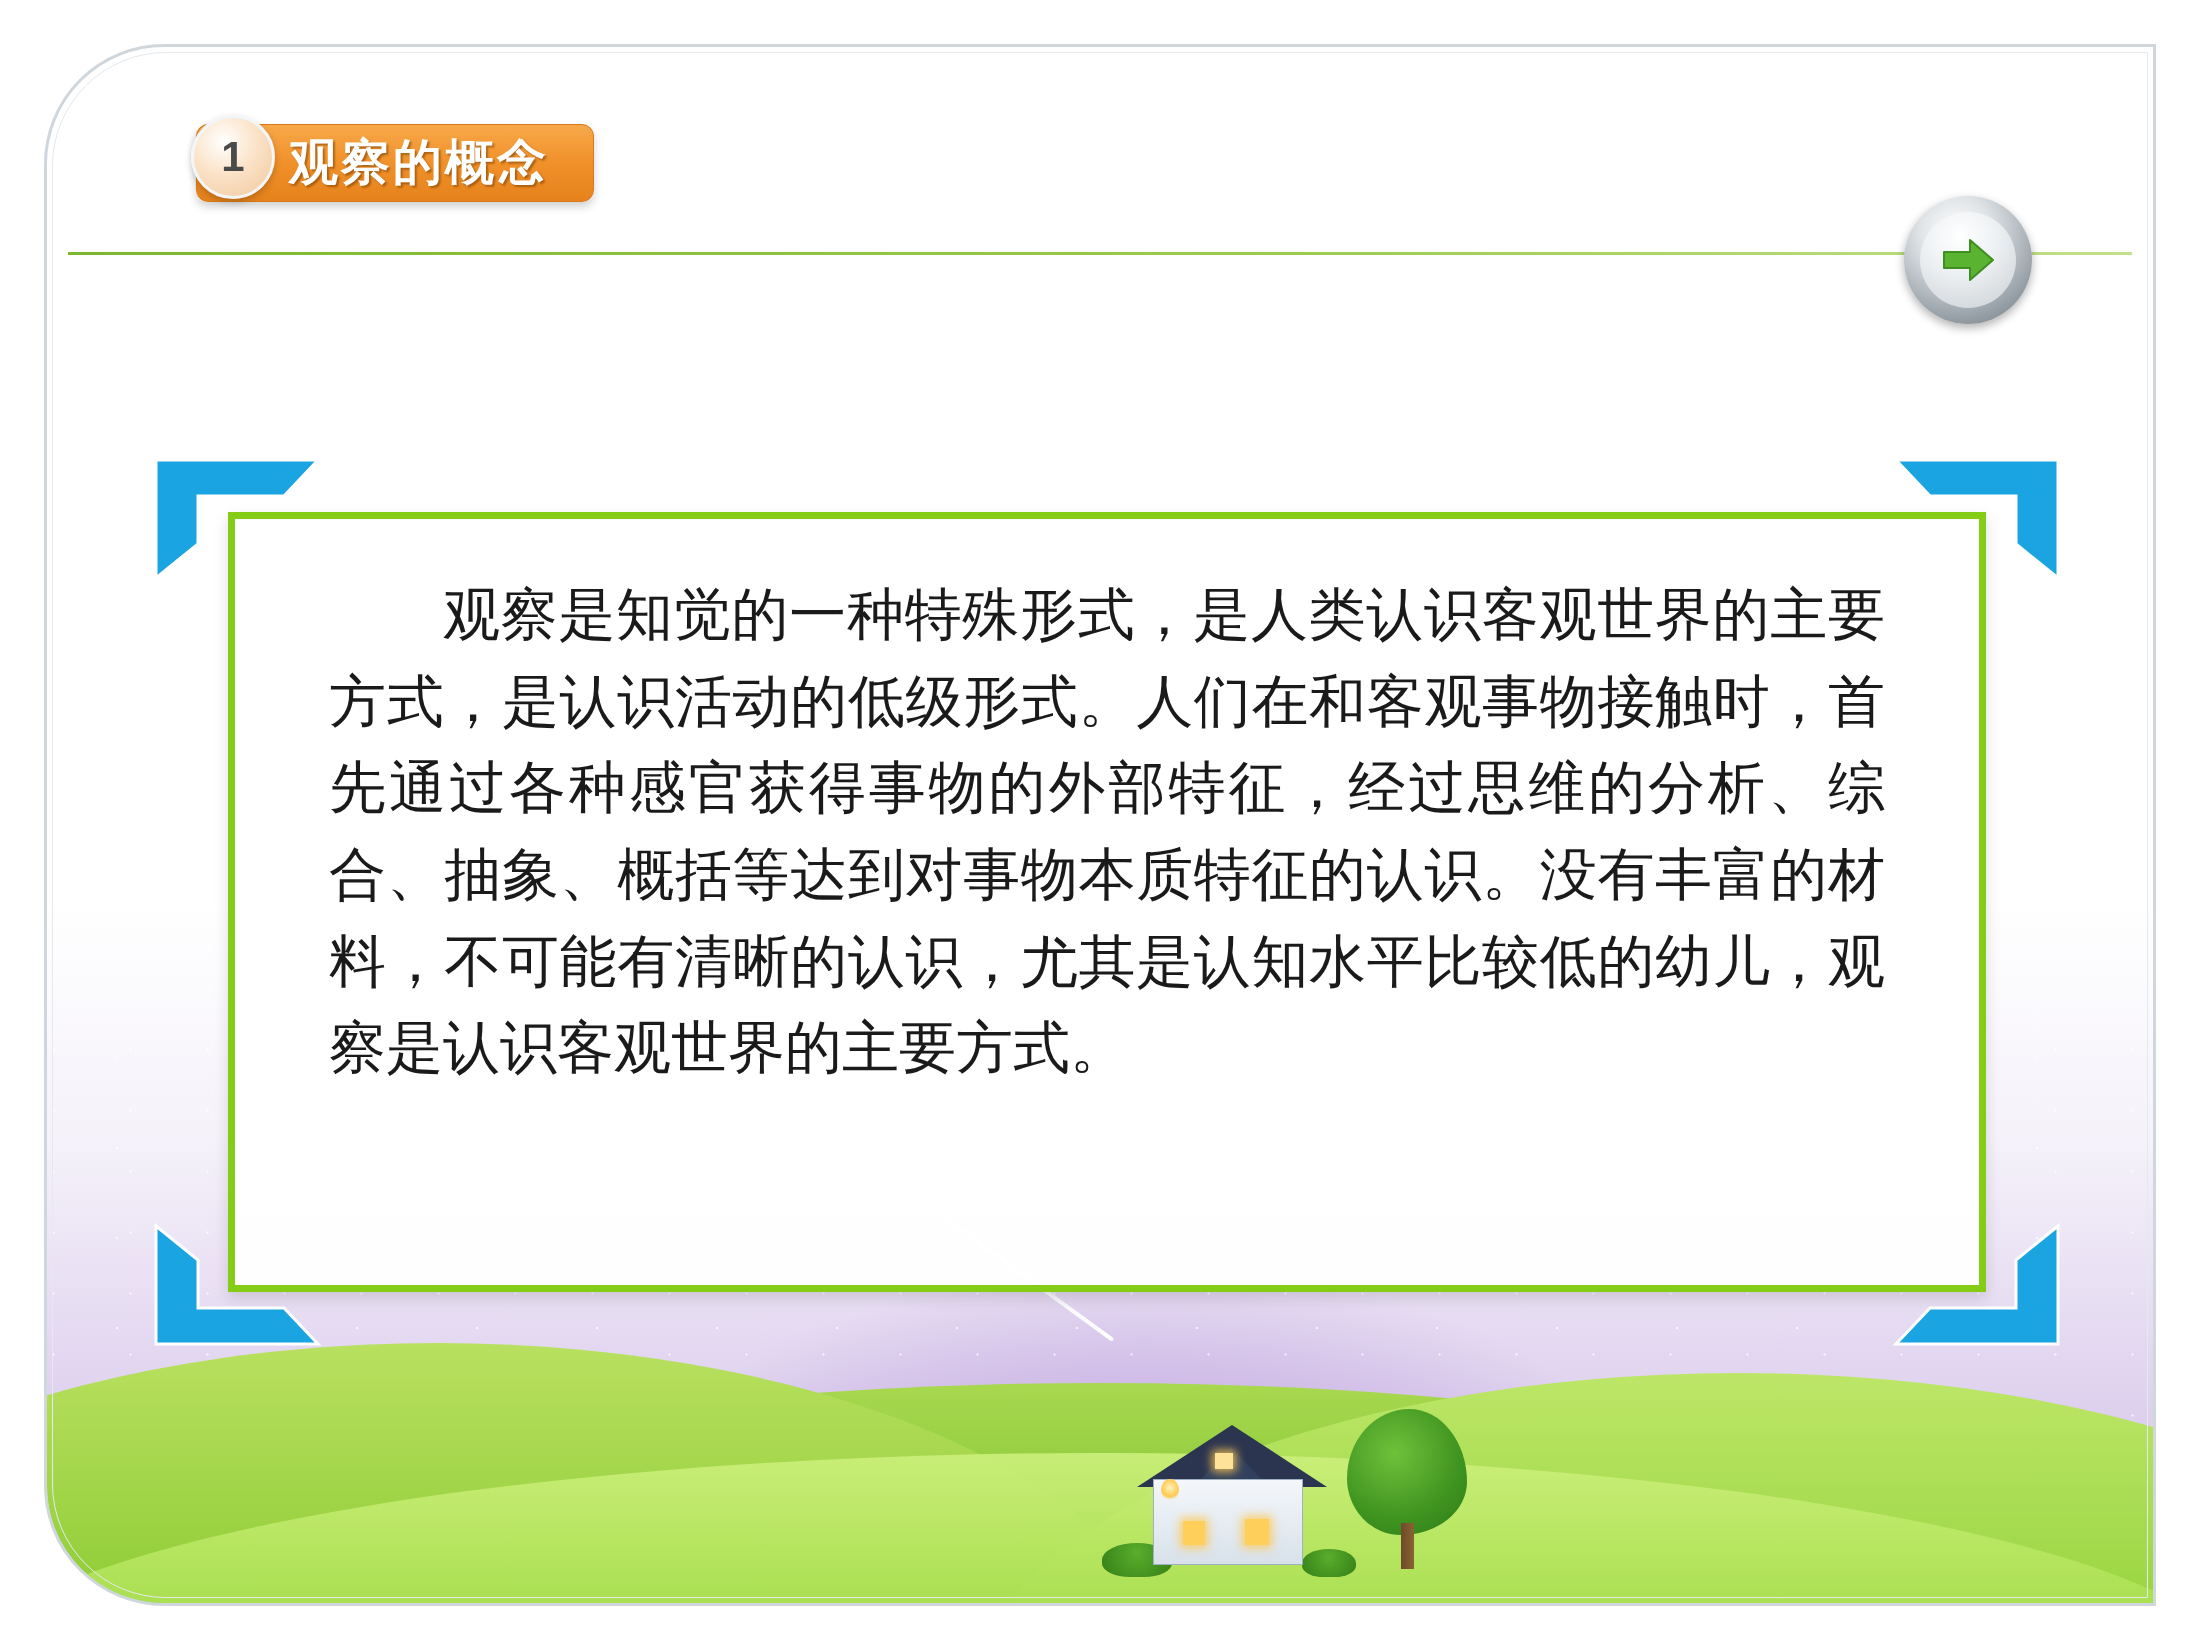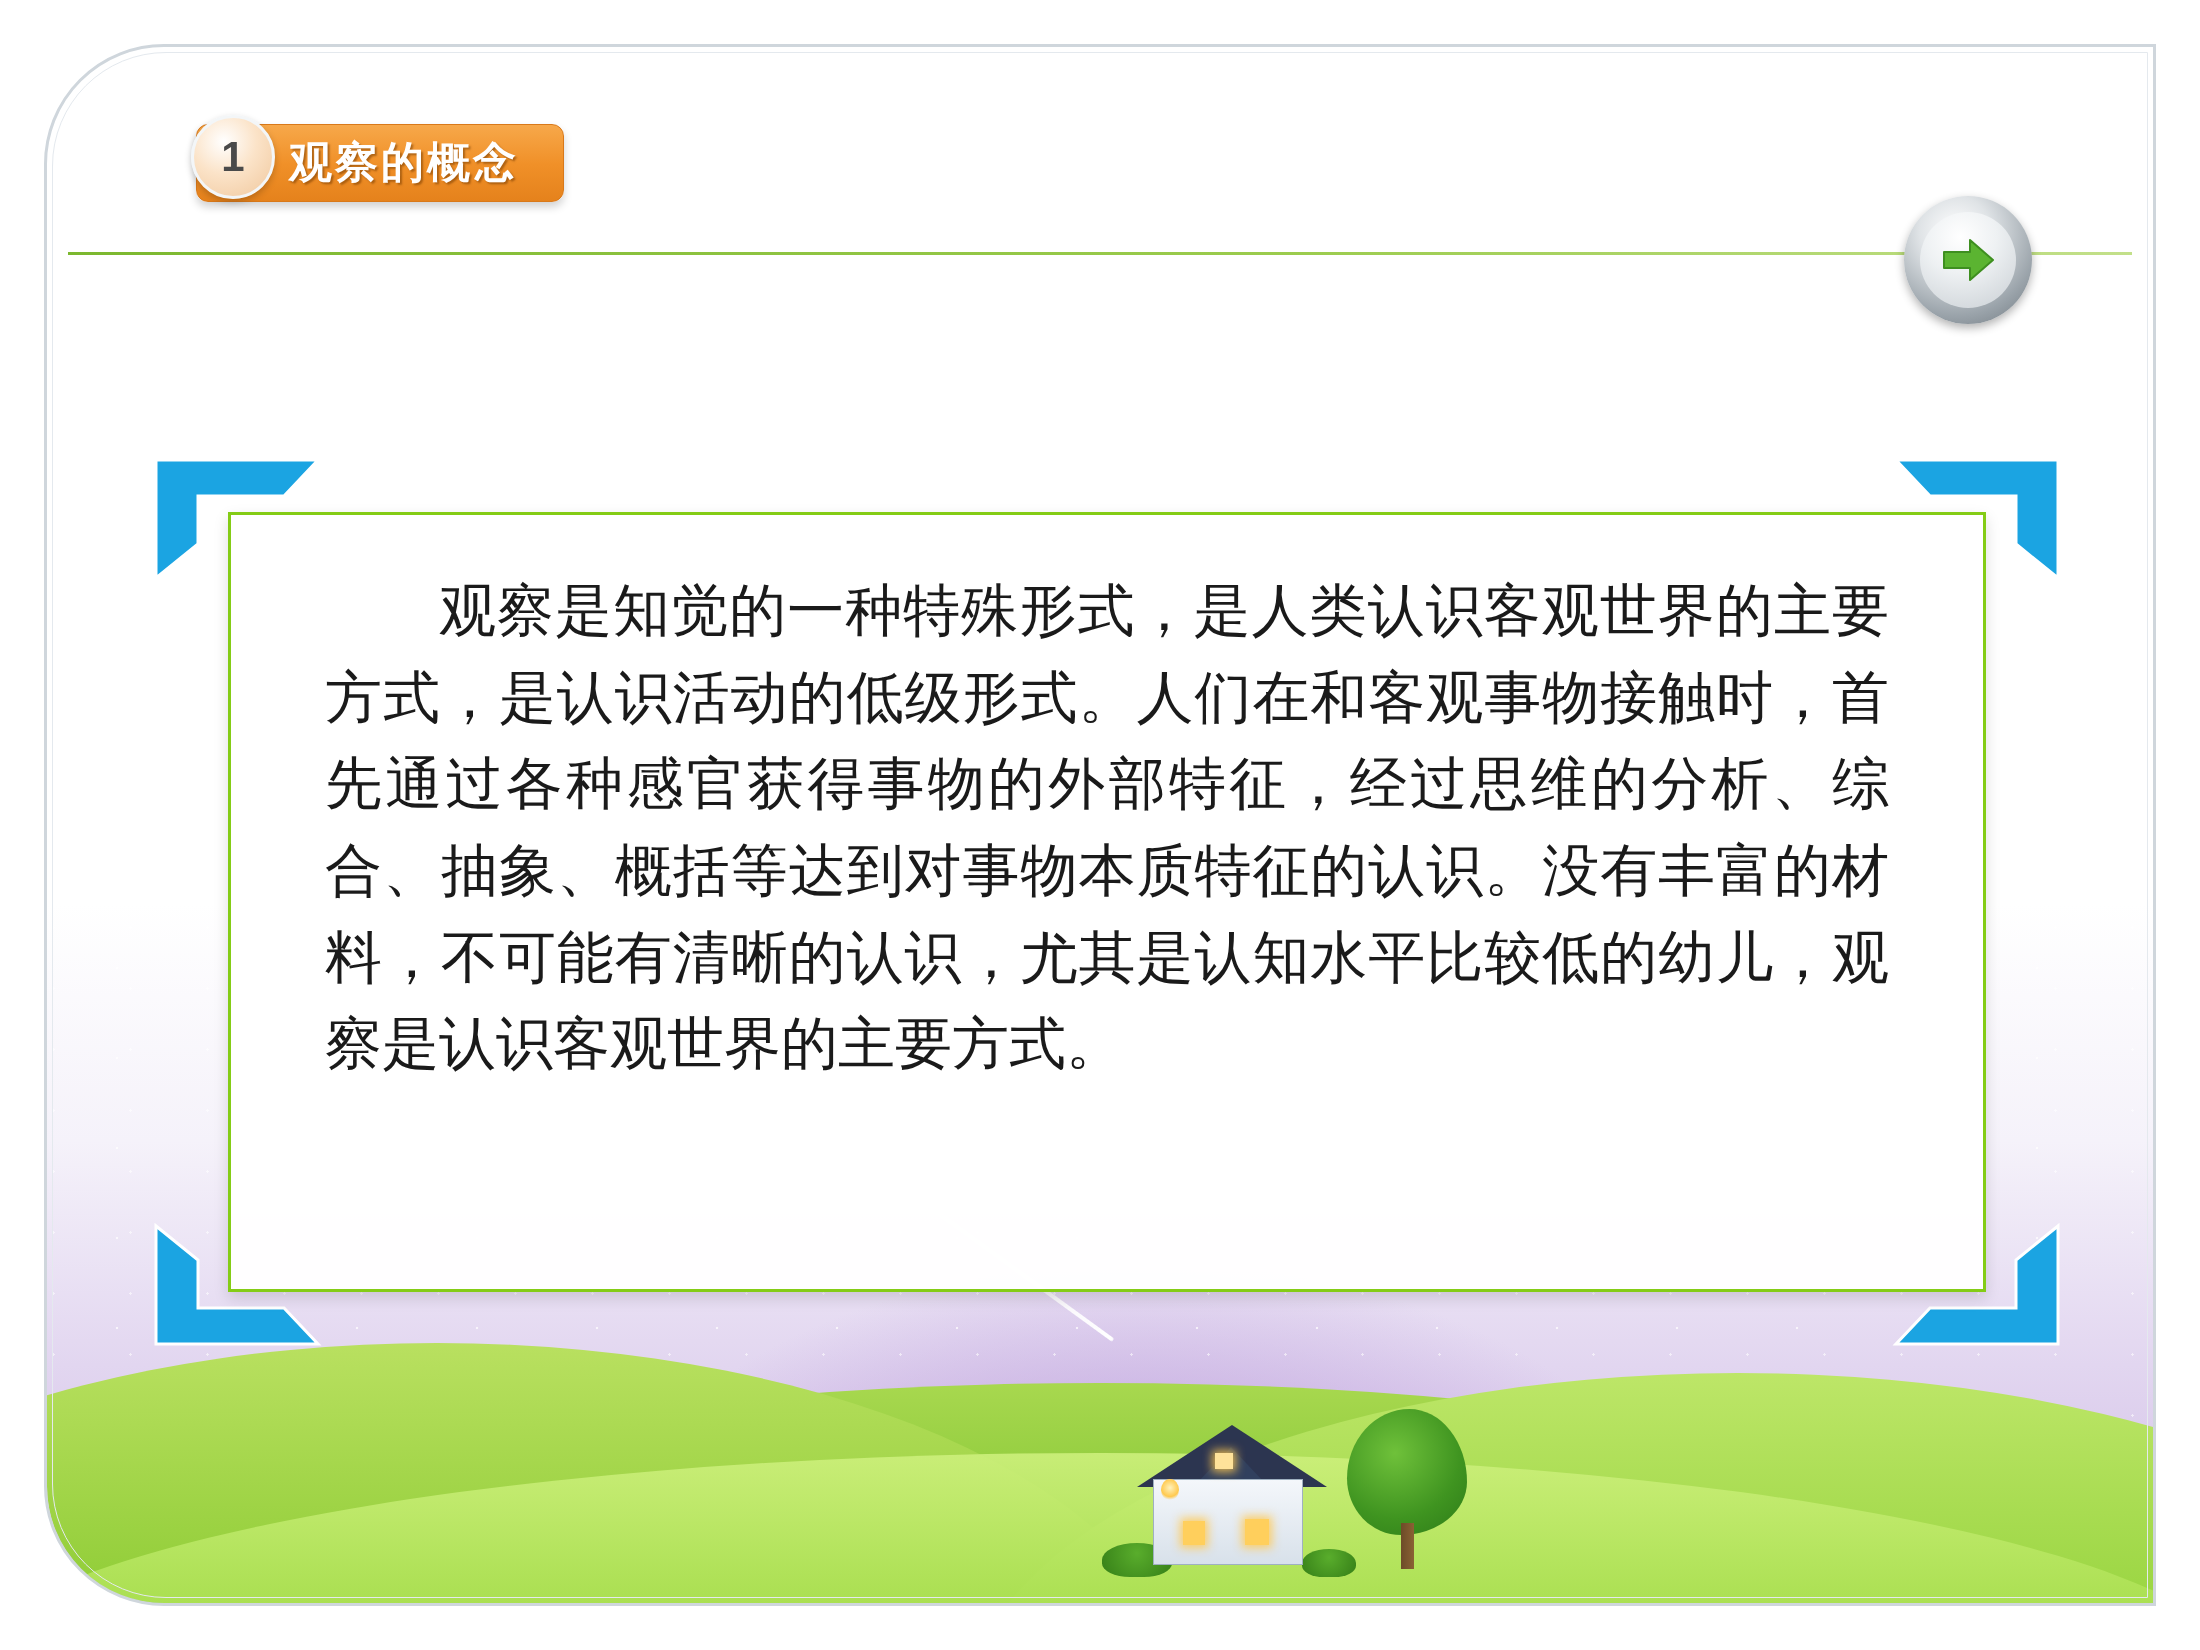--- a/index.html
+++ b/index.html
@@ -254,21 +254,21 @@
     box-shadow: 0 3px 7px rgba(0,0,0,.22);
     display: flex;
     align-items: center;
     justify-content: center;
     font-size: 42px;
     font-weight: bold;
     color: #4a4a4a;
     box-sizing: border-box;
   }
   .title-text {
-    font-size: 43px;
+    font-size: 49px;
     font-weight: bold;
     color: #ffffff;
     letter-spacing: 3px;
     text-shadow: 2px 2px 2px rgba(120,60,0,.55);
     white-space: nowrap;
   }
 
   .title-rule {
     position: absolute;
     left: 68px;
@@ -317,21 +317,21 @@
     width: 1910px;
     height: 900px;
   }
   .card {
     position: absolute;
     left: 76px;
     top: 60px;
     right: 76px;
     bottom: 60px;
     background: rgba(255,255,255,0.96);
-    border: 3px solid #84cc16;
+    border: 7px solid #84cc16;
     box-sizing: border-box;
     box-shadow: 0 6px 14px rgba(0,0,0,.13);
   }
   .corner {
     position: absolute;
     width: 170px;
     height: 130px;
   }
   .corner svg { display: block; }
   .corner-tl { left: 0; top: 0; }

